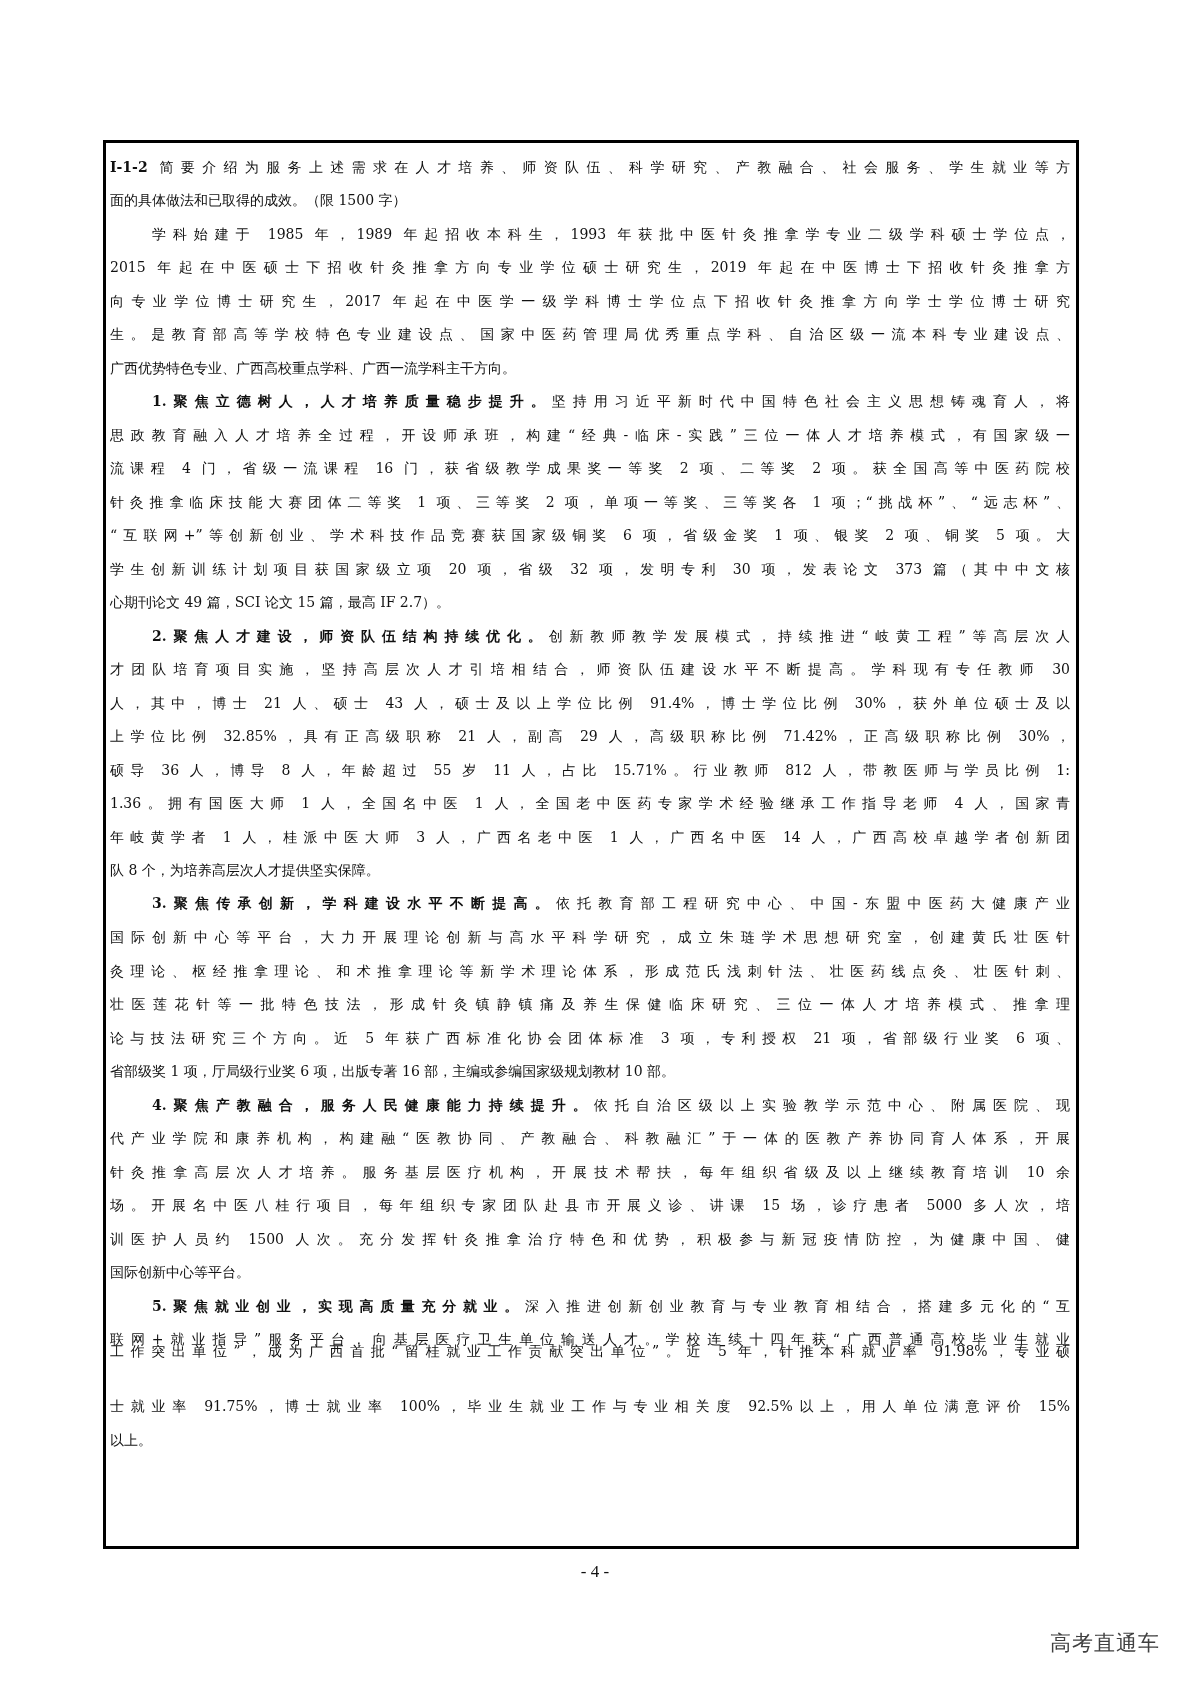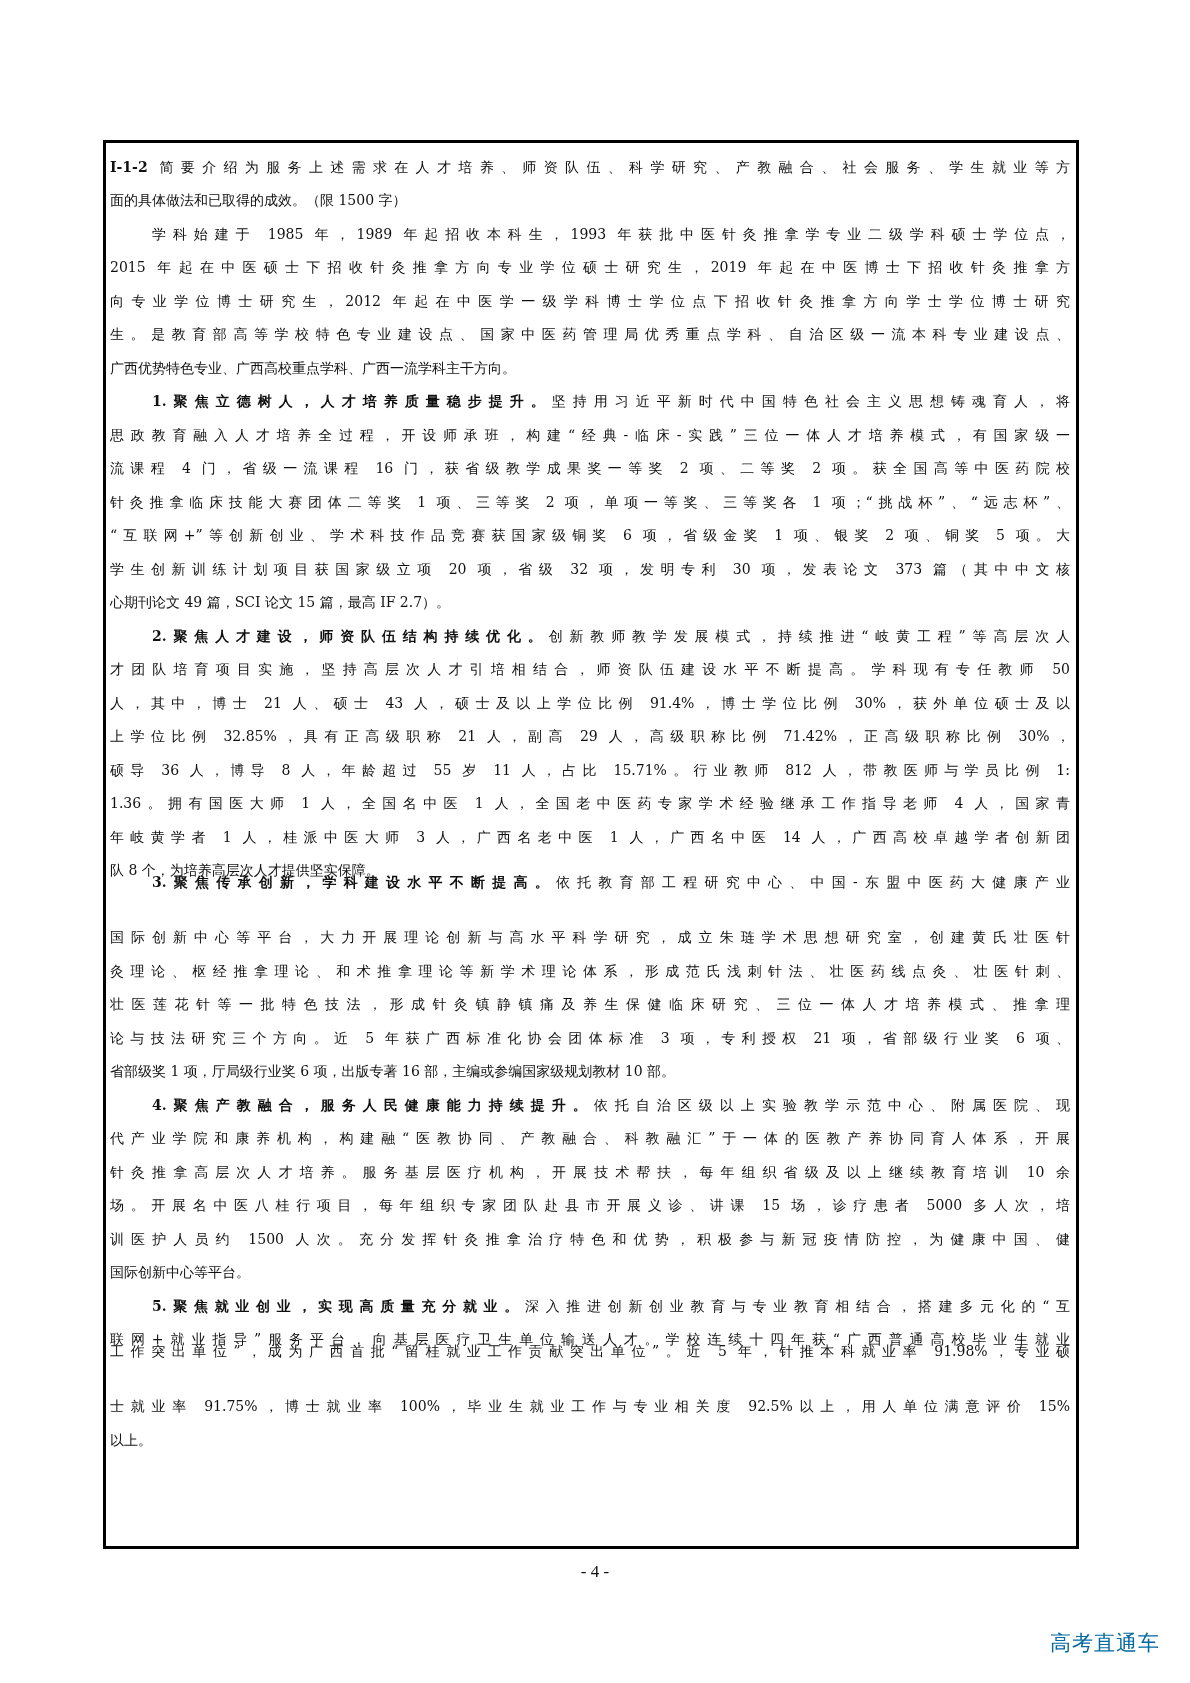--- a/index.html
+++ b/index.html
@@ -16,57 +16,57 @@
     text-align: justify; text-align-last: justify; letter-spacing: 0;
   }
   .line.last { text-align-last: left; }
   .line.indent { padding-left: 42px; width: 918px; }
   .bold { font-weight: bold; }
   .page-num {
     position: absolute; left: 0; width: 1190px; top: 1562px; text-align: center;
     font-size: 17px; font-family: "Liberation Serif", serif;
   }
   .watermark {
-    position: absolute; left: 1050px; top: 1629px; font-size: 21px; color: #0369a1;
+    position: absolute; left: 1050px; top: 1629px; font-size: 21px; color: #404040;
     font-family: "DejaVu Sans", sans-serif; letter-spacing: 1px;
   }
 </style>
 </head>
 <body>
 
 <div class="page-box">
   <div class="lines" id="lines">
 
     <div class="line" style="top:4px"><span class="bold">I-1-2</span><span> 简要介绍为服务上述需求在人才培养、师资队伍、科学研究、产教融合、社会服务、学生就业等方</span></div>
     <div class="line last" style="top:37px">面的具体做法和已取得的成效。（限 1500 字）</div>
 
     <div class="line indent" style="top:71px">学科始建于 1985 年，1989 年起招收本科生，1993 年获批中医针灸推拿学专业二级学科硕士学位点，</div>
     <div class="line" style="top:104px">2015 年起在中医硕士下招收针灸推拿方向专业学位硕士研究生，2019 年起在中医博士下招收针灸推拿方</div>
-    <div class="line" style="top:138px">向专业学位博士研究生，2012 年起在中医学一级学科博士学位点下招收针灸推拿方向学士学位博士研究</div>
+    <div class="line" style="top:138px">向专业学位博士研究生，2017 年起在中医学一级学科博士学位点下招收针灸推拿方向学士学位博士研究</div>
     <div class="line" style="top:171px">生。是教育部高等学校特色专业建设点、国家中医药管理局优秀重点学科、自治区级一流本科专业建设点、</div>
     <div class="line last" style="top:205px">广西优势特色专业、广西高校重点学科、广西一流学科主干方向。</div>
 
     <div class="line indent" style="top:238px"><span class="bold">1.聚焦立德树人，人才培养质量稳步提升。</span><span>坚持用习近平新时代中国特色社会主义思想铸魂育人，将</span></div>
     <div class="line" style="top:272px">思政教育融入人才培养全过程，开设师承班，构建“经典-临床-实践”三位一体人才培养模式，有国家级一</div>
     <div class="line" style="top:305px">流课程 4 门，省级一流课程 16 门，获省级教学成果奖一等奖 2 项、二等奖 2 项。获全国高等中医药院校</div>
     <div class="line" style="top:339px">针灸推拿临床技能大赛团体二等奖 1 项、三等奖 2 项，单项一等奖、三等奖各 1 项；“挑战杯”、“远志杯”、</div>
     <div class="line" style="top:372px">“互联网+”等创新创业、学术科技作品竞赛获国家级铜奖 6 项，省级金奖 1 项、银奖 2 项、铜奖 5 项。大</div>
     <div class="line" style="top:406px">学生创新训练计划项目获国家级立项 20 项，省级 32 项，发明专利 30 项，发表论文 373 篇（其中中文核</div>
     <div class="line last" style="top:439px">心期刊论文 49 篇，SCI 论文 15 篇，最高 IF 2.7）。</div>
 
     <div class="line indent" style="top:473px"><span class="bold">2.聚焦人才建设，师资队伍结构持续优化。</span><span>创新教师教学发展模式，持续推进“岐黄工程”等高层次人</span></div>
-    <div class="line" style="top:506px">才团队培育项目实施，坚持高层次人才引培相结合，师资队伍建设水平不断提高。学科现有专任教师 50</div>
+    <div class="line" style="top:506px">才团队培育项目实施，坚持高层次人才引培相结合，师资队伍建设水平不断提高。学科现有专任教师 30</div>
     <div class="line" style="top:540px">人，其中，博士 21 人、硕士 43 人，硕士及以上学位比例 91.4%，博士学位比例 30%，获外单位硕士及以</div>
     <div class="line" style="top:573px">上学位比例 32.85%，具有正高级职称 21 人，副高 29 人，高级职称比例 71.42%，正高级职称比例 30%，</div>
     <div class="line" style="top:607px">硕导 36 人，博导 8 人，年龄超过 55 岁 11 人，占比 15.71%。行业教师 812 人，带教医师与学员比例 1:</div>
     <div class="line" style="top:640px">1.36。拥有国医大师 1 人，全国名中医 1 人，全国老中医药专家学术经验继承工作指导老师 4 人，国家青</div>
     <div class="line" style="top:674px">年岐黄学者 1 人，桂派中医大师 3 人，广西名老中医 1 人，广西名中医 14 人，广西高校卓越学者创新团</div>
     <div class="line last" style="top:707px">队 8 个，为培养高层次人才提供坚实保障。</div>
 
-    <div class="line indent" style="top:719px"><span class="bold">3.聚焦传承创新，学科建设水平不断提高。</span><span>依托教育部工程研究中心、中国-东盟中医药大健康产业</span></div>
+    <div class="line indent" style="top:740px"><span class="bold">3.聚焦传承创新，学科建设水平不断提高。</span><span>依托教育部工程研究中心、中国-东盟中医药大健康产业</span></div>
     <div class="line" style="top:774px">国际创新中心等平台，大力开展理论创新与高水平科学研究，成立朱琏学术思想研究室，创建黄氏壮医针</div>
     <div class="line" style="top:808px">灸理论、枢经推拿理论、和术推拿理论等新学术理论体系，形成范氏浅刺针法、壮医药线点灸、壮医针刺、</div>
     <div class="line" style="top:841px">壮医莲花针等一批特色技法，形成针灸镇静镇痛及养生保健临床研究、三位一体人才培养模式、推拿理</div>
     <div class="line" style="top:875px">论与技法研究三个方向。近 5 年获广西标准化协会团体标准 3 项，专利授权 21 项，省部级行业奖 6 项、</div>
     <div class="line last" style="top:908px">省部级奖 1 项，厅局级行业奖 6 项，出版专著 16 部，主编或参编国家级规划教材 10 部。</div>
 
     <div class="line indent" style="top:942px"><span class="bold">4.聚焦产教融合，服务人民健康能力持续提升。</span><span>依托自治区级以上实验教学示范中心、附属医院、现</span></div>
     <div class="line" style="top:975px">代产业学院和康养机构，构建融“医教协同、产教融合、科教融汇”于一体的医教产养协同育人体系，开展</div>
     <div class="line" style="top:1009px">针灸推拿高层次人才培养。服务基层医疗机构，开展技术帮扶，每年组织省级及以上继续教育培训 10 余</div>
     <div class="line" style="top:1042px">场。开展名中医八桂行项目，每年组织专家团队赴县市开展义诊、讲课 15 场，诊疗患者 5000 多人次，培</div>

